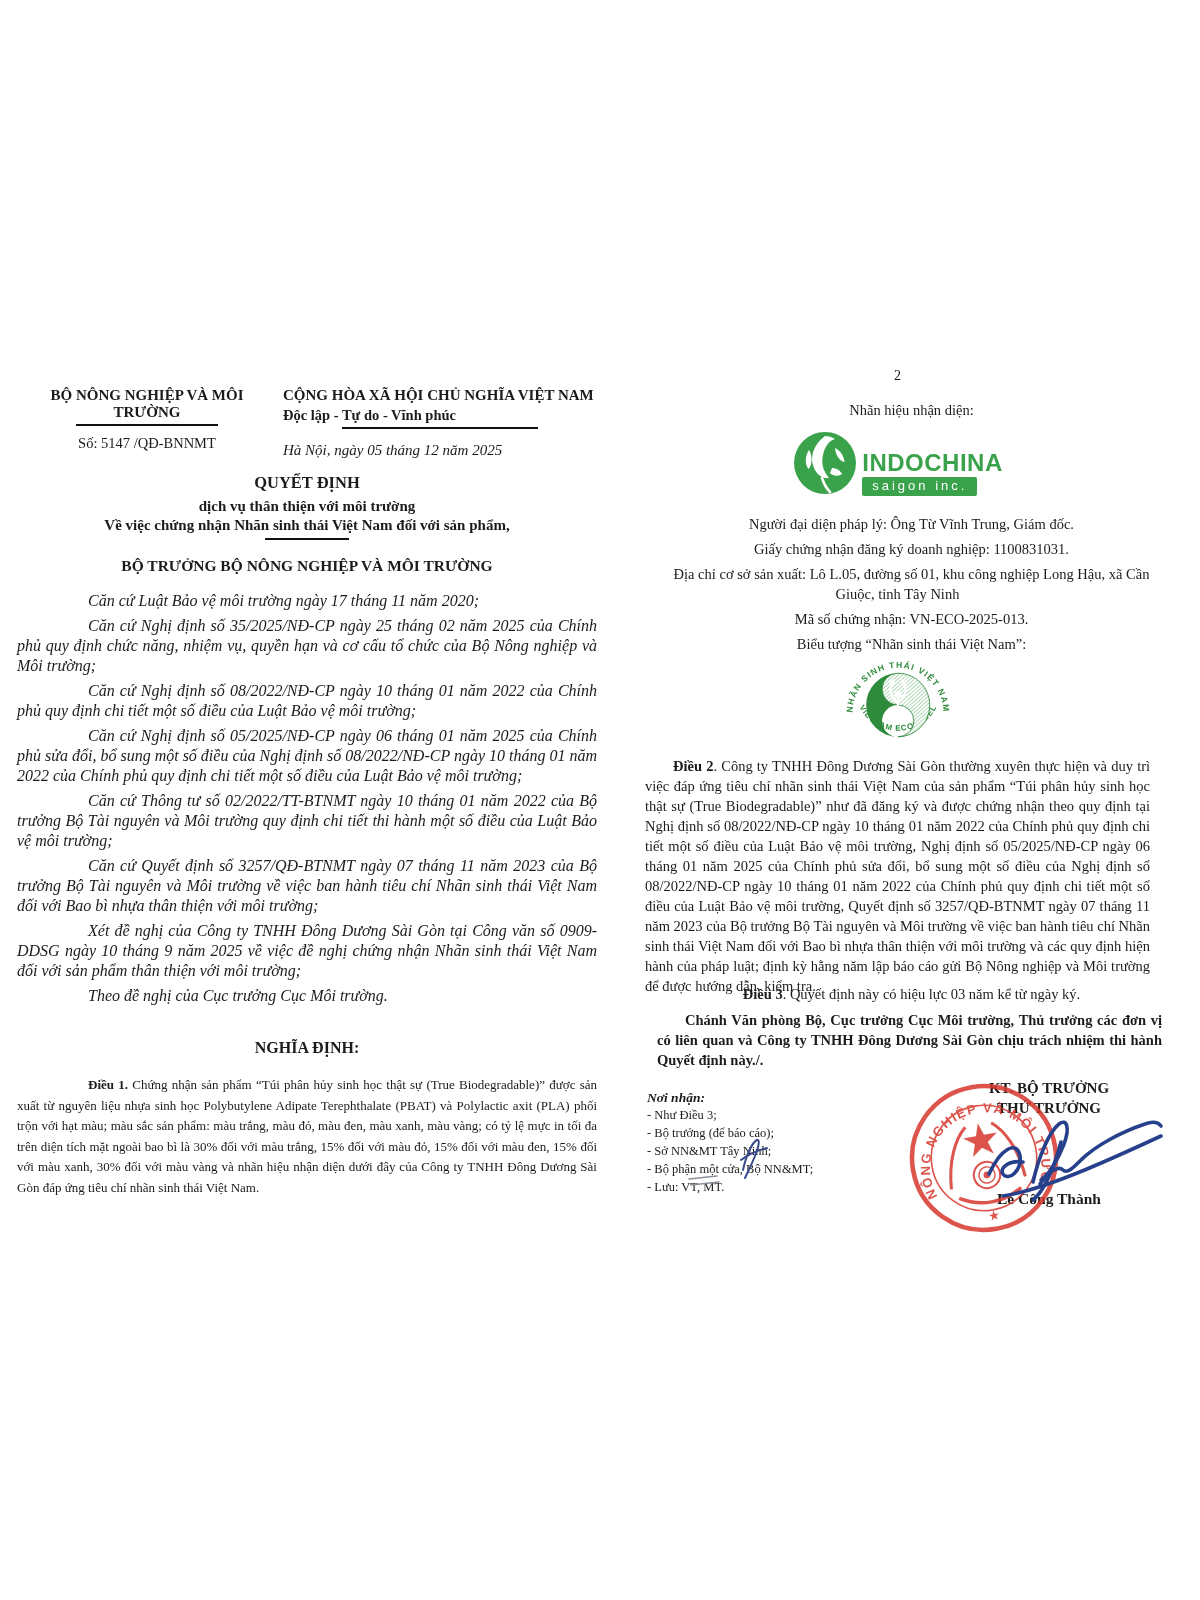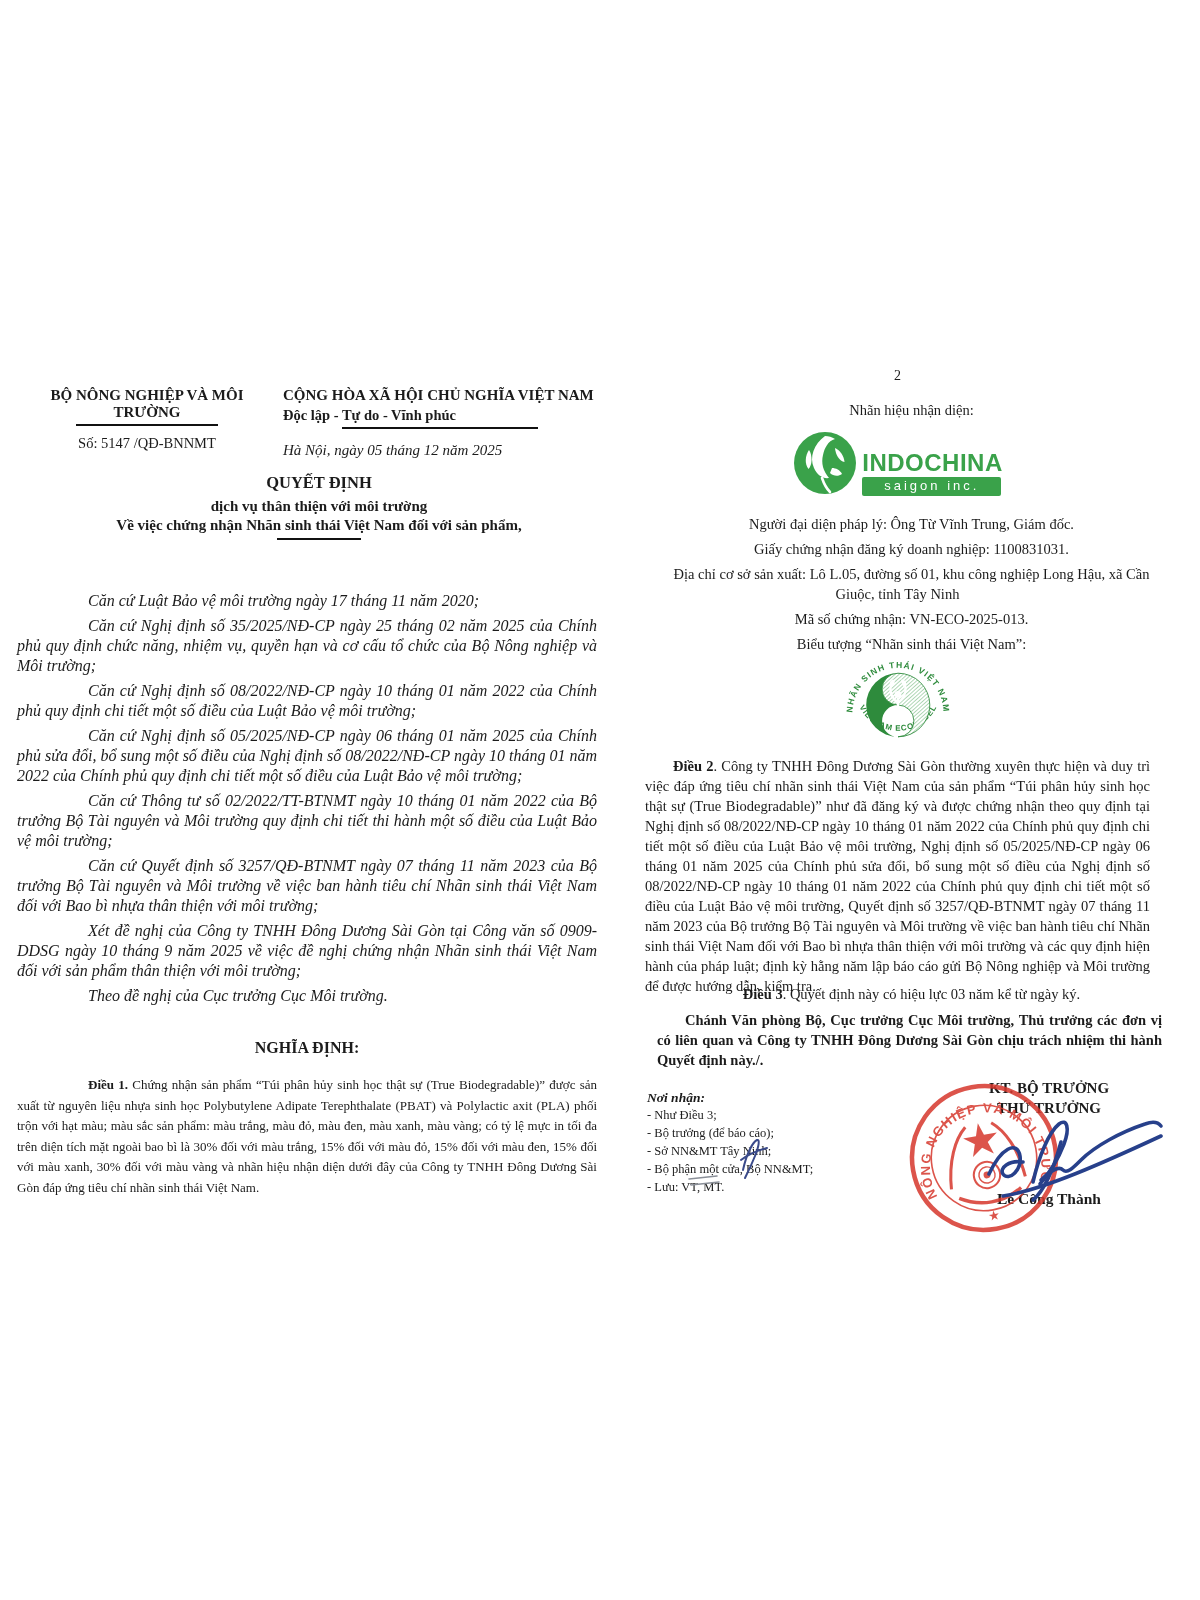--- a/index.html
+++ b/index.html
@@ -21,21 +21,21 @@
   .hdr-org{font-weight:bold;font-size:15px;line-height:17px;}
   .rule{height:1.6px;background:#111;margin:3px auto 0;}
   .rule-min{width:142px;}
   .rule-motto{width:196px;}
   .rule-subject{width:84px;margin-top:4px;}
   .doc-number{font-size:14.5px;margin-top:9px;}
   .motto{font-weight:bold;font-size:14.5px;margin-top:3px;}
   .place-date{font-style:italic;font-size:15px;margin-top:13px;}
 
   
-  .title-block{left:12px;top:88px;width:100%;text-align:center;}
+  .title-block{left:0;top:88px;width:100%;text-align:center;}
   .doc-title{font-weight:bold;font-size:16.5px;}
   .doc-subject{font-weight:bold;font-size:15px;line-height:18.5px;margin-top:4px;}
   .issuer{left:0;top:172px;width:100%;text-align:center;font-weight:bold;font-size:15.5px;}
   .recitals{left:0;top:206px;width:100%;}
   .recital{font-style:italic;font-size:16px;line-height:20px;text-align:justify;text-indent:71px;margin-bottom:5px;}
   .decision-word{left:0;top:654px;width:100%;text-align:center;font-weight:bold;font-size:16px;}
   .article-p1{left:0;top:690px;width:100%;font-size:13px;line-height:20.5px;text-align:justify;text-indent:71px;}
 
   
   .pagenum{left:0;top:0;width:100%;text-align:center;font-size:14px;}
@@ -45,21 +45,21 @@
   .info-block p{margin-bottom:5px;}
   .article2{left:0;top:388px;width:100%;text-align:justify;}
   .article3{left:0;top:616px;width:100%;}
   .closing{left:12px;top:642px;width:100%;text-align:justify;font-weight:bold;}
 
   
   .indo-logo{left:0;top:62px;width:100%;display:flex;justify-content:center;}
   .indo-inner{display:flex;align-items:flex-end;gap:4px;}
   .indo-text{display:flex;flex-direction:column;align-items:flex-start;}
   .indo-word{font-family:"Liberation Sans",sans-serif;font-weight:bold;font-size:24px;letter-spacing:.5px;line-height:24px;}
-  .indo-sub-box{margin-top:2px;padding:1px 22px 3px;border-radius:2px;}
+  .indo-sub-box{margin-top:2px;padding:1px 10px 3px;border-radius:2px;}
   .indo-sub{font-family:"Liberation Sans",sans-serif;font-size:13px;letter-spacing:3px;color:#fff;line-height:15px;}
 
   .ecolabel-wrap{left:0;top:284px;width:100%;display:flex;justify-content:center;}
 
   
   .recipients{left:2px;top:722px;width:250px;}
   .recipients-title{font-weight:bold;font-style:italic;font-size:13.5px;}
   .recipient-item{font-size:12.5px;line-height:18px;}
   .sign-title{left:288px;top:710px;width:232px;text-align:center;font-weight:bold;font-size:15px;line-height:20px;}
   .signer-name{left:288px;top:822px;width:232px;text-align:center;font-weight:bold;font-size:15.5px;}
@@ -88,20 +88,21 @@
 
   <div class="abs title-block">
     <div class="doc-title">QUYẾT ĐỊNH</div>
     <div class="doc-subject">
       <div>dịch vụ thân thiện với môi trường</div>
       <div>Về việc chứng nhận Nhãn sinh thái Việt Nam đối với sản phẩm,</div>
     </div>
     <div class="rule rule-subject"></div>
   </div>
 
+  <div class="abs issuer">BỘ TRƯỞNG BỘ NÔNG NGHIỆP VÀ MÔI TRƯỜNG</div>
 
   <div class="abs recitals">
     <p class="recital">Căn cứ Luật Bảo vệ môi trường ngày 17 tháng 11 năm 2020;</p>
     <p class="recital">Căn cứ Nghị định số 35/2025/NĐ-CP ngày 25 tháng 02 năm 2025 của Chính phủ quy định chức năng, nhiệm vụ, quyền hạn và cơ cấu tổ chức của Bộ Nông nghiệp và Môi trường;</p>
     <p class="recital">Căn cứ Nghị định số 08/2022/NĐ-CP ngày 10 tháng 01 năm 2022 của Chính phủ quy định chi tiết một số điều của Luật Bảo vệ môi trường;</p>
     <p class="recital">Căn cứ Nghị định số 05/2025/NĐ-CP ngày 06 tháng 01 năm 2025 của Chính phủ sửa đổi, bổ sung một số điều của Nghị định số 08/2022/NĐ-CP ngày 10 tháng 01 năm 2022 của Chính phủ quy định chi tiết một số điều của Luật Bảo vệ môi trường;</p>
     <p class="recital">Căn cứ Thông tư số 02/2022/TT-BTNMT ngày 10 tháng 01 năm 2022 của Bộ trưởng Bộ Tài nguyên và Môi trường quy định chi tiết thi hành một số điều của Luật Bảo vệ môi trường;</p>
     <p class="recital">Căn cứ Quyết định số 3257/QĐ-BTNMT ngày 07 tháng 11 năm 2023 của Bộ trưởng Bộ Tài nguyên và Môi trường về việc ban hành tiêu chí Nhãn sinh thái Việt Nam đối với Bao bì nhựa thân thiện với môi trường;</p>
     <p class="recital">Xét đề nghị của Công ty TNHH Đông Dương Sài Gòn tại Công văn số 0909-DDSG ngày 10 tháng 9 năm 2025 về việc đề nghị chứng nhận Nhãn sinh thái Việt Nam đối với sản phẩm thân thiện với môi trường;</p>
     <p class="recital">Theo đề nghị của Cục trưởng Cục Môi trường.</p>

